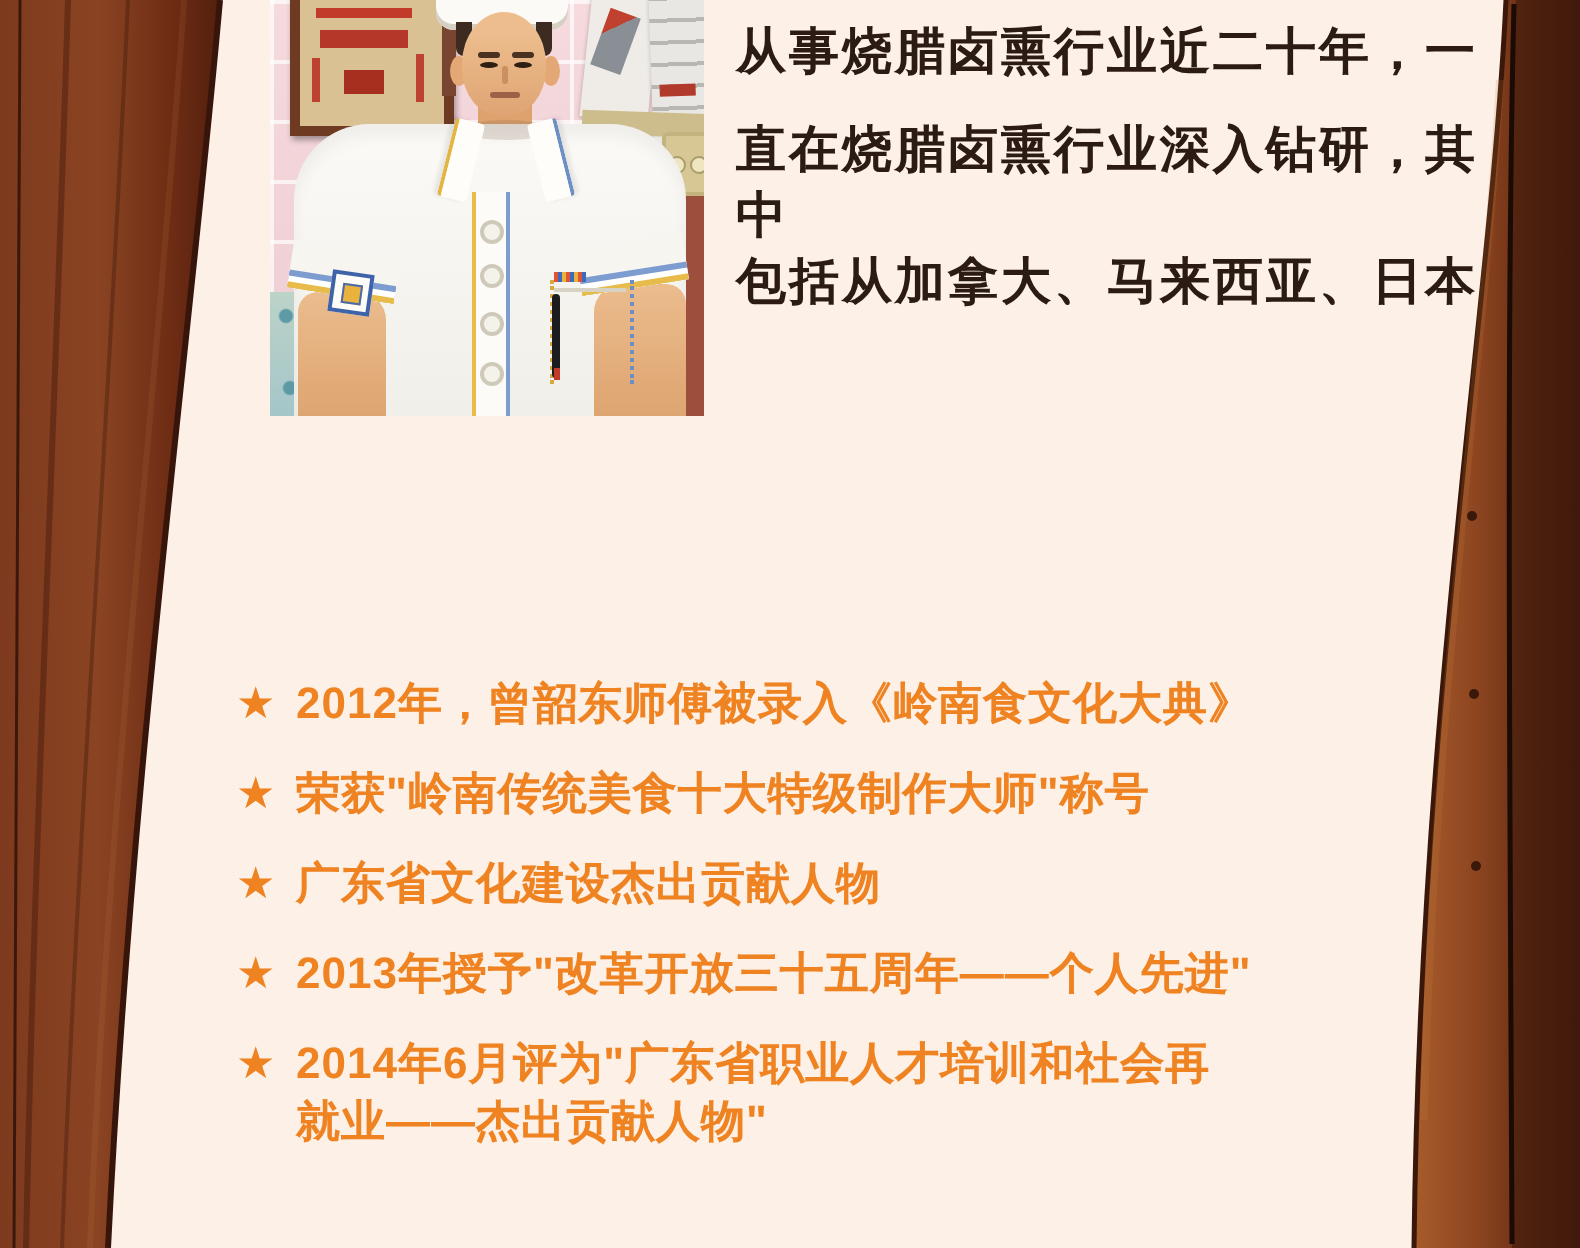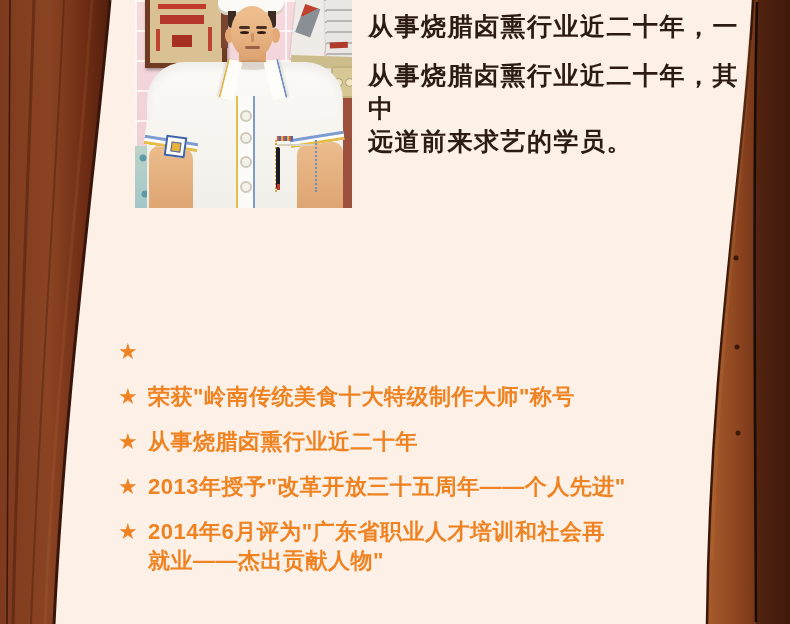--- a/index.html
+++ b/index.html
@@ -207,40 +207,43 @@
     <div class="pocket-line"></div>
     <div class="pen"></div>
     <div class="pen-tip"></div>
   </div>
 
   <div class="intro">
     <div class="p1">
       <div>从事烧腊卤熏行业近二十年，一</div>
     </div>
     <div class="p2">
-      <div>从事烧腊卤熏行业近二十年，其中</div>
-      <div>远道前来求艺的学员。</div>
+      <div>直在烧腊卤熏行业深入钻研，其中</div>
+      <div>包括从加拿大、马来西亚、日本</div>
     </div>
   </div>
 
 
   <div class="achv">
     <div class="item">
       <span class="star">★</span>
+      <span class="itext">
+        <div>2012年，曾韶东师傅被录入《岭南食文化大典》</div>
+      </span>
     </div>
     <div class="item">
       <span class="star">★</span>
       <span class="itext">
         <div>荣获"岭南传统美食十大特级制作大师"称号</div>
       </span>
     </div>
     <div class="item">
       <span class="star">★</span>
       <span class="itext">
-        <div>从事烧腊卤熏行业近二十年</div>
+        <div>广东省文化建设杰出贡献人物</div>
       </span>
     </div>
     <div class="item">
       <span class="star">★</span>
       <span class="itext">
         <div>2013年授予"改革开放三十五周年——个人先进"</div>
       </span>
     </div>
     <div class="item">
       <span class="star">★</span>

